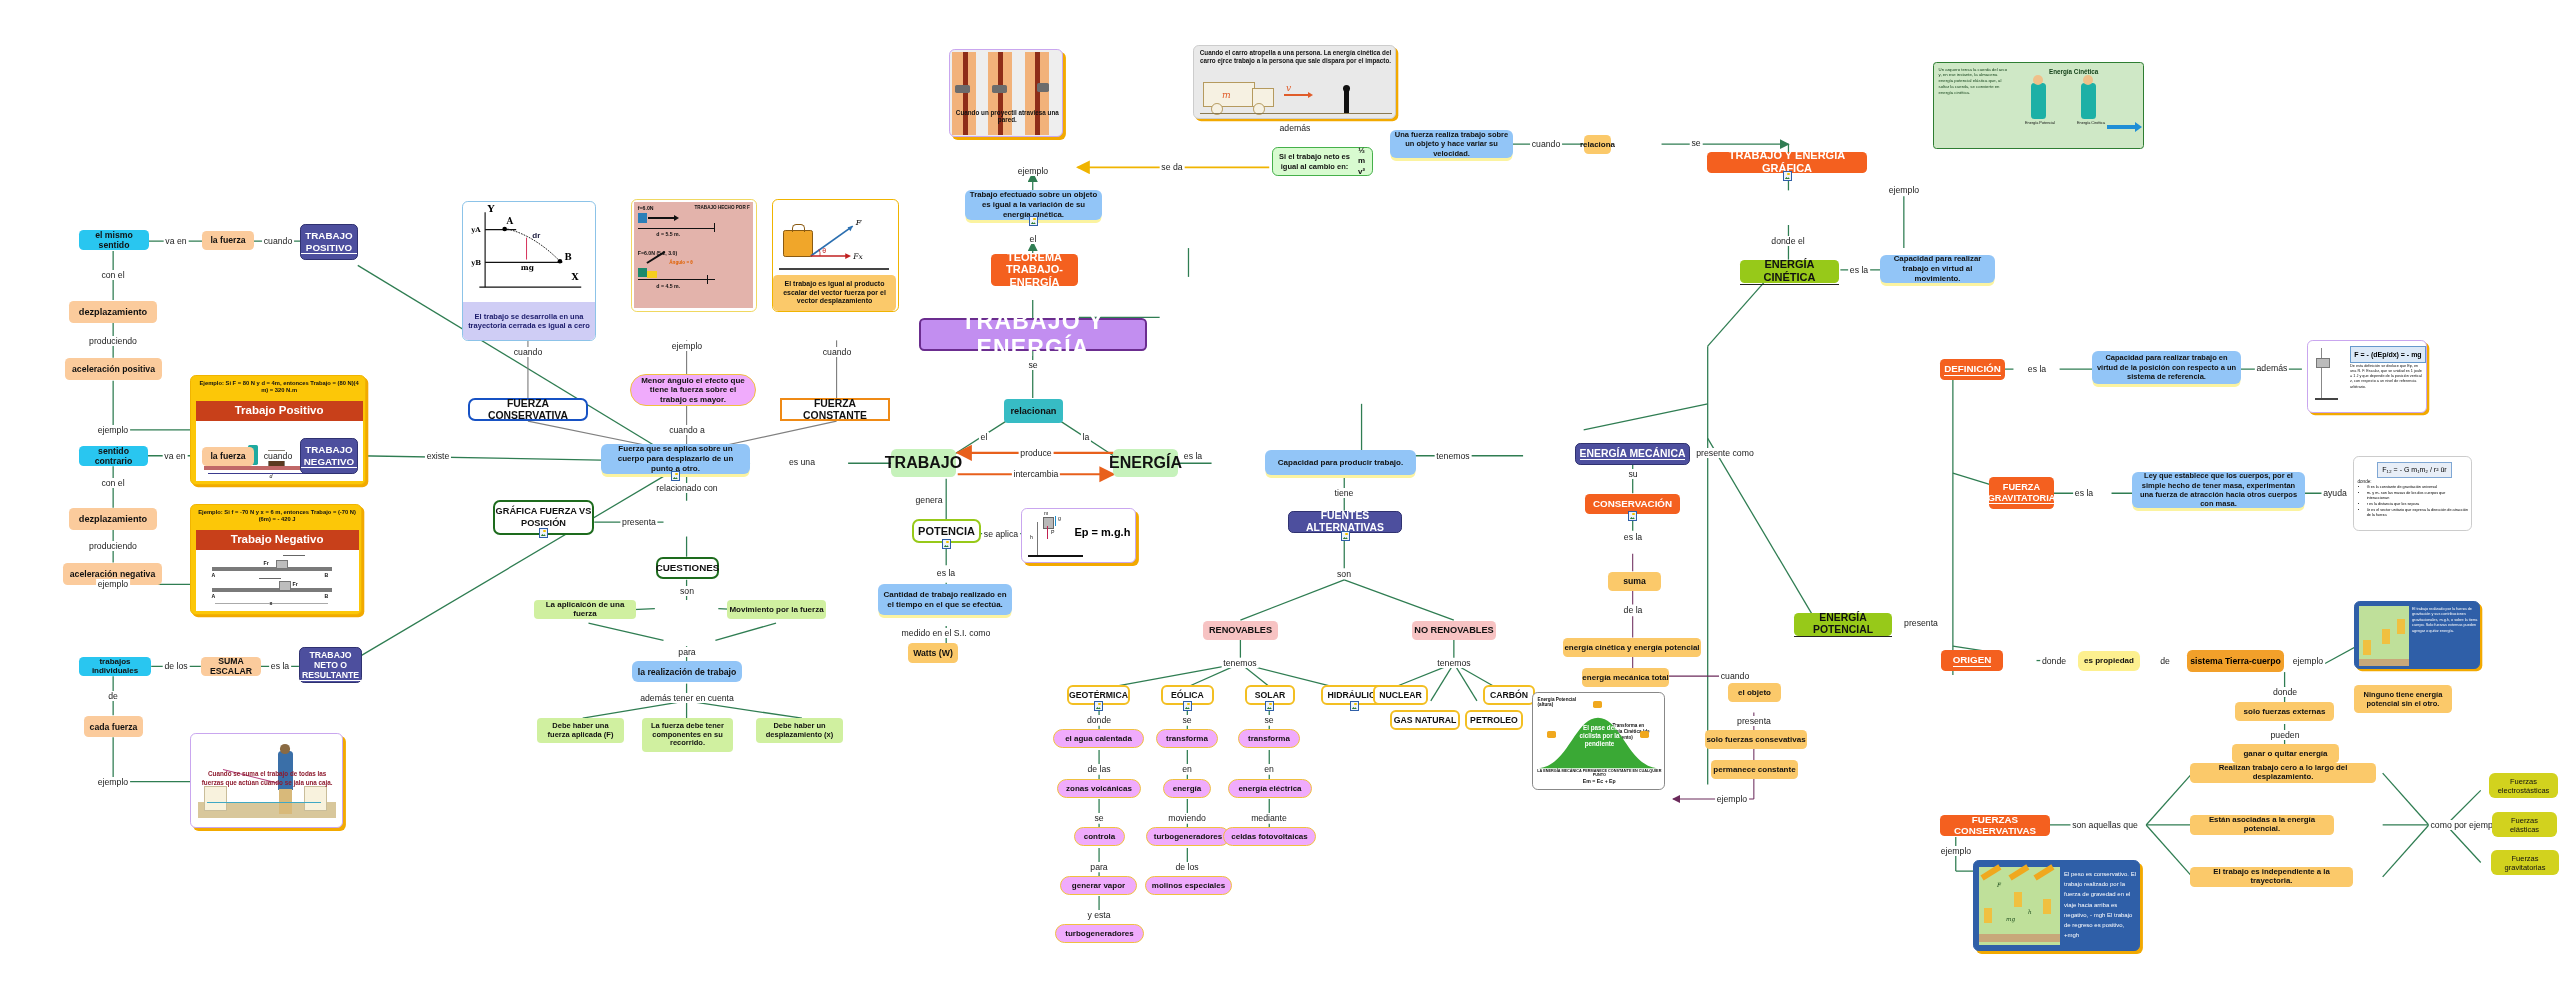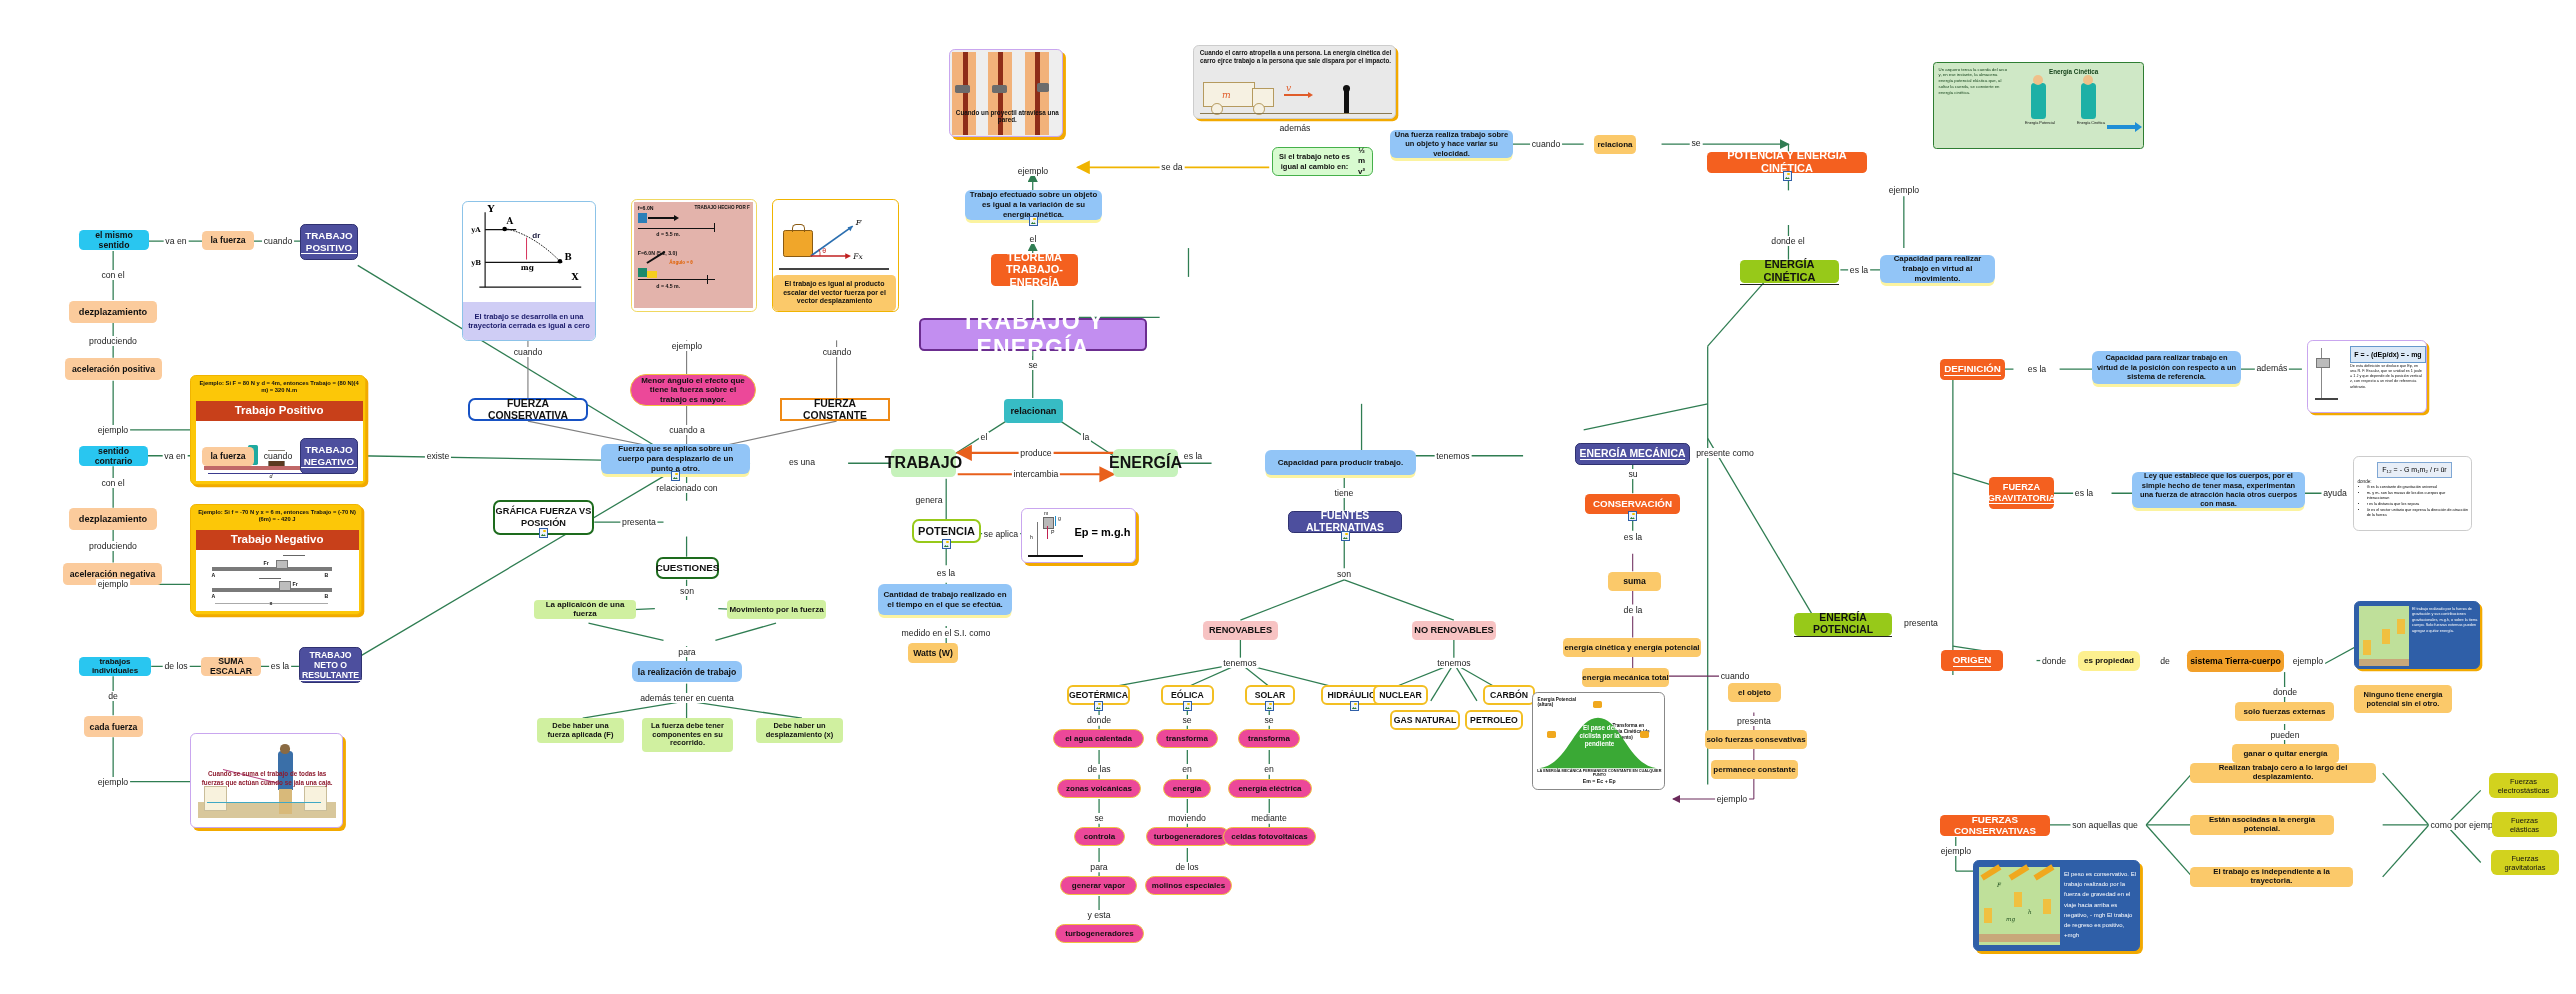--- a/index.html
+++ b/index.html
@@ -17,21 +17,21 @@
   .n-navy{background:#4d4f9e;border:1.7px solid #2f3170;color:#fff;font-weight:bold;}
   .n-navy span{border-bottom:1.2px solid #fff;display:block;}
   .n-cyan{background:#29c6f0;color:#111;font-weight:bold;border-radius:4.6px;}
   .n-peach{background:#fbcb9c;color:#111;font-weight:bold;border-radius:4.6px;}
   .n-orange{background:#f4601f;color:#fff;font-weight:bold;border-radius:4.6px;}
   .n-orange span{border-bottom:1.2px solid #fff;display:block;}
   .n-lime{background:#97c919;color:#111;font-weight:bold;border-radius:4.6px;}
   .n-lime span{border-bottom:1.2px solid #222;display:block;}
   .n-blue{background:#92c5f7;color:#111;font-weight:bold;box-shadow:0 3.5px 0 -0.6px #fbf3a0;border-radius:6px;}
   .n-amber{background:#fbc96a;color:#111;font-weight:bold;border-radius:4.6px;}
-  .n-yellowbox{background:#ec4899;border:1.7px solid #f0c040;color:#111;font-weight:bold;border-radius:16px;}
+  .n-yellowbox{background:#f0abfc;border:1.7px solid #f0c040;color:#111;font-weight:bold;border-radius:16px;}
   .n-whitegold{background:#fff;border:2.3px solid #f3bf22;color:#111;font-weight:bold;border-radius:5.8px;}
   .n-whitegreen{background:#fff;border:2.3px solid #1d6b1d;color:#111;font-weight:bold;border-radius:7px;}
   .n-whiteblue{background:#fff;border:2.3px solid #1752c4;color:#111;font-weight:bold;border-radius:7px;}
   .n-whiteorange{background:#fff;border:2.3px solid #ef8a15;color:#111;font-weight:bold;border-radius:0;}
   .n-whitelime{background:#fff;border:2.3px solid #97c919;color:#111;font-weight:bold;border-radius:7px;}
   .n-pink{background:#f7c3c3;color:#111;font-weight:bold;border-radius:4.6px;}
   .n-olive{background:#d2d21e;color:#111;border-radius:5.8px;font-weight:normal;}
   .n-lavender{background:#cfcdf5;color:#1b1b6b;font-weight:bold;border-radius:0;}
   .n-yellowflat{background:#fdf08f;color:#111;font-weight:bold;border-radius:5.8px;}
   .n-greenpill{background:#d0f0a0;color:#111;font-weight:bold;border-radius:4px;}
@@ -505,25 +505,25 @@
   <div class="mini" style="left:28px;top:43px;color:#e05c2a;font-size:9.2px;font-style:italic;font-family:'DejaVu Serif',serif;">m</div>
   <div class="mini" style="left:92px;top:36px;color:#e05c2a;font-size:9.2px;font-style:italic;font-family:'DejaVu Serif',serif;">v</div>
   <div style="position:absolute;left:90px;top:48px;width:24px;height:2.3px;background:#e05c2a;"></div>
   <div style="position:absolute;left:114px;top:46px;width:0;height:0;border-left:5.8px solid #e05c2a;border-top:3.5px solid transparent;border-bottom:3.5px solid transparent;"></div>
   <div style="position:absolute;left:150px;top:45px;width:4.6px;height:22px;background:#111;"></div>
   <div style="position:absolute;left:149px;top:39px;width:7px;height:7px;border-radius:50%;background:#111;"></div>
 </div>
 
 <div class="node n-blue" style="left:1390px;top:130px;width:123px;height:28px;font-size:7.5px;padding:0 4.6px;line-height:1.25;">Una fuerza realiza trabajo sobre un objeto y hace variar su velocidad.</div>
 <div class="lbl" style="left:1546px;top:144px;">cuando</div>
-<div class="node n-amber" style="left:1584px;top:135px;width:42px;height:18.5px;font-size:8px;margin-left:10px;">relaciona</div>
+<div class="node n-amber" style="left:1584px;top:135px;width:27px;height:18.5px;font-size:8px;">relaciona</div>
 <div class="lbl" style="left:1696px;top:143px;">se</div>
 
 <div class="node n-orange narrow" style="left:1707px;top:152px;width:160px;height:21px;font-size:11px;">
-  <span>POTENCIA Y ENERGÍA CINÉTICA</span>
+  <span>TRABAJO Y ENERGÍA GRÁFICA</span>
 </div>
 <div class="imgicon" style="left:1783px;top:171px;"></div>
 <div class="lbl" style="left:1788px;top:241px;">donde el</div>
 <div class="node n-lime narrow" style="left:1740px;top:260px;width:99px;height:23px;font-size:11px;">
   <span>ENERGÍA CINÉTICA</span>
 </div>
 <div class="lbl" style="left:1859px;top:270px;">es la</div>
 <div class="node n-blue" style="left:1880px;top:255px;width:115px;height:28px;font-size:7.8px;padding:0 4.6px;line-height:1.25;">Capacidad para realizar trabajo en virtud al movimiento.</div>
 <div class="lbl" style="left:1904px;top:190px;">ejemplo</div>
 

